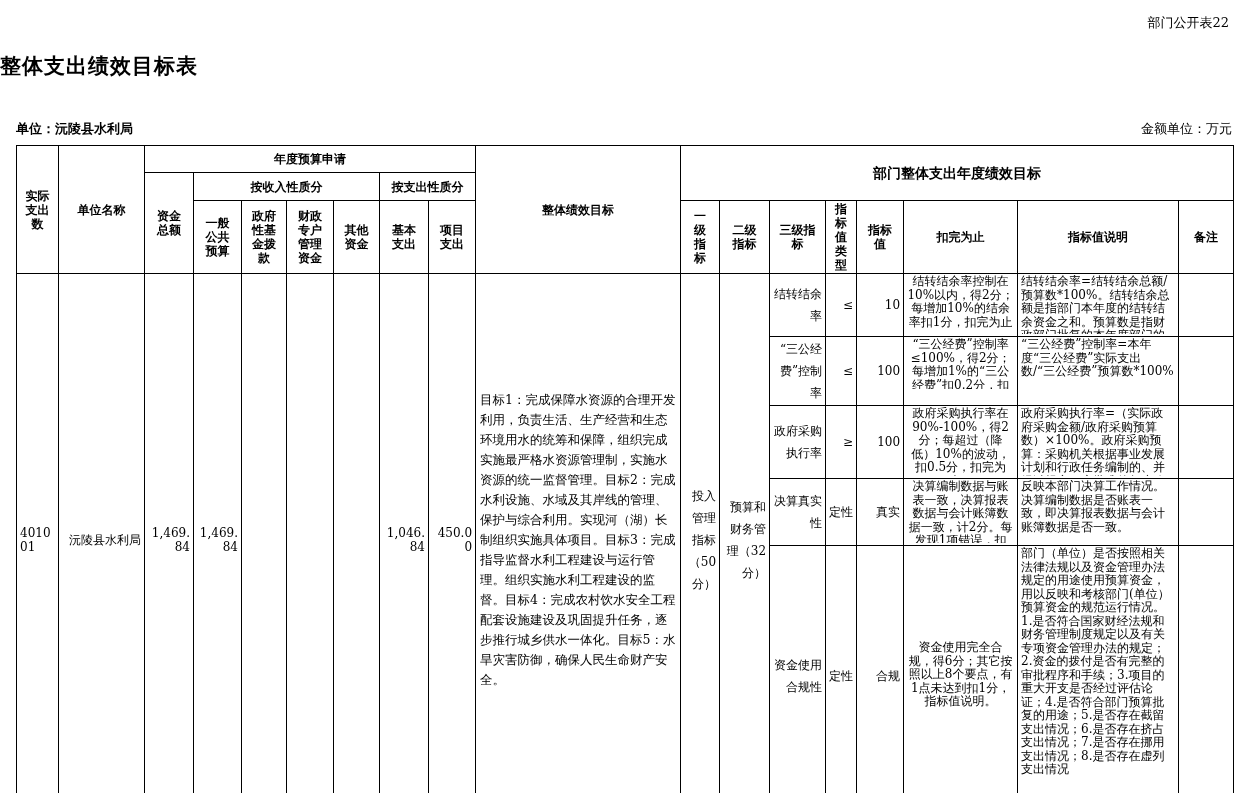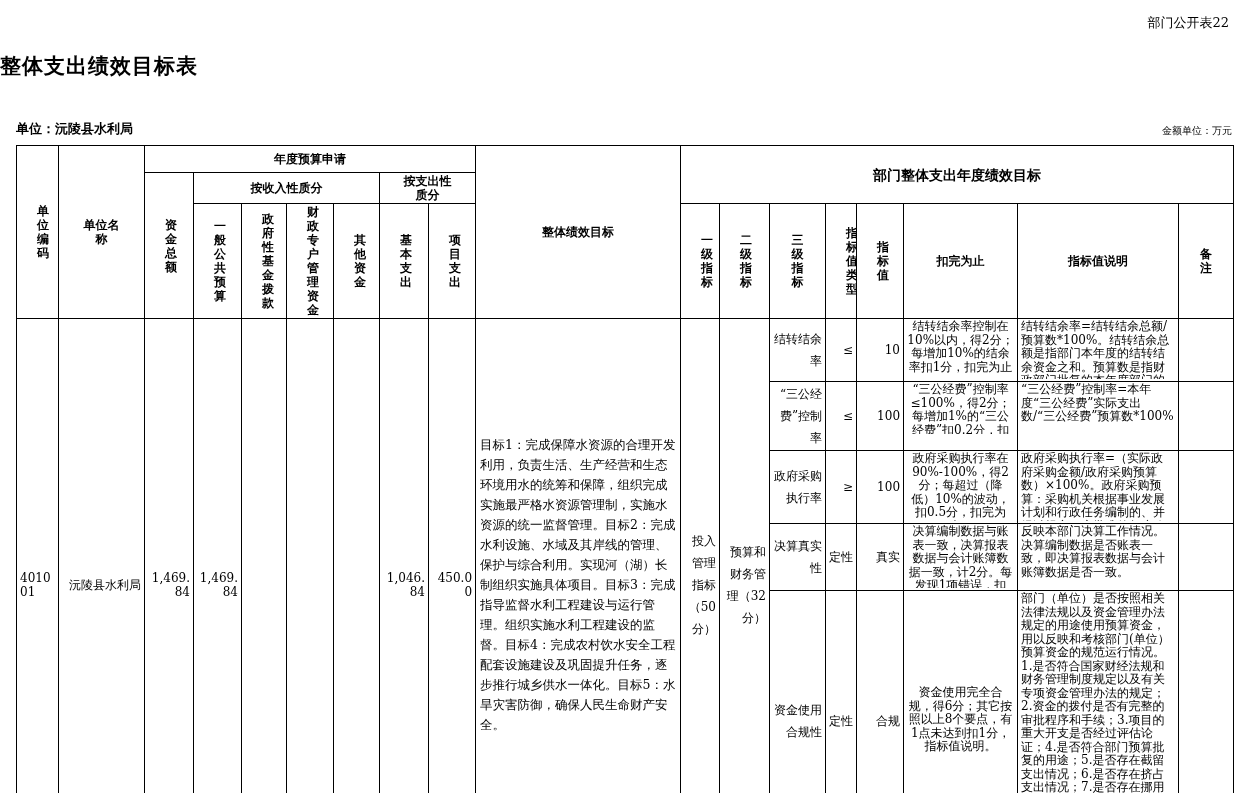--- a/index.html
+++ b/index.html
@@ -7,26 +7,26 @@
     width:1247px;height:793px;
     font-family:"DejaVu Serif","Liberation Serif",serif;
     color:#000;position:relative;
   }
   .corner{position:absolute;top:14px;right:18px;font-size:13px;}
   .doc-title{position:absolute;top:52px;left:0;width:100%;
     font-size:21px;font-weight:bold;letter-spacing:1px;}
   .meta-row{position:absolute;top:112px;left:16px;width:1216px;display:flex;
     justify-content:space-between;align-items:flex-end;margin-top:8px;}
   .meta-left{font-size:13px;font-weight:bold;}
-  .meta-right{font-size:10px;}
+  .meta-right{font-size:13px;}
   table.main{position:absolute;top:145px;left:16px;border-collapse:collapse;
     table-layout:fixed;width:1217px;}
   td,th{border:1px solid #000;padding:1px 3px;font-size:12px;vertical-align:middle;
     overflow:hidden;word-wrap:break-word;}
-  th{font-weight:bold;text-align:center;line-height:14px;padding:1px 20px;}
+  th{font-weight:bold;text-align:center;line-height:14px;padding:1px 8px;}
   .num{text-align:right;word-break:break-all;line-height:14px;}
   .code{text-align:left;word-break:break-all;line-height:14px;}
   .txt{text-align:right;line-height:22px;}
   .goal{line-height:20px;font-size:12.5px;text-align:left;padding:2px 4px;}
   .clip{overflow:hidden;line-height:13.5px;}
   .mu{text-align:center;vertical-align:top;}
   .vd{text-align:left;vertical-align:top;}
   .clip-mid{display:flex;align-items:center;justify-content:center;overflow:hidden;
     line-height:13.5px;}
 </style>
@@ -56,21 +56,21 @@
       <col style="width:50px">
     <col style="width:56px">
       <col style="width:31px">
       <col style="width:47px">
     <col style="width:114px">
       <col style="width:161px">
       <col style="width:55px">
   </colgroup>
   <tbody>
       <tr style="height:27px">
-    <th rowspan="3">单位编码</th>
+    <th rowspan="3">实际支出数</th>
     <th rowspan="3">单位名称</th>
     <th colspan="7">年度预算申请</th>
     <th rowspan="3">整体绩效目标</th>
     <th colspan="8" rowspan="2" style="font-size:14px">部门整体支出年度绩效目标</th>
   </tr>
   <tr style="height:28px">
     <th rowspan="2">资金总额</th>
     <th colspan="4">按收入性质分</th>
     <th colspan="2">按支出性质分</th>
   </tr>

